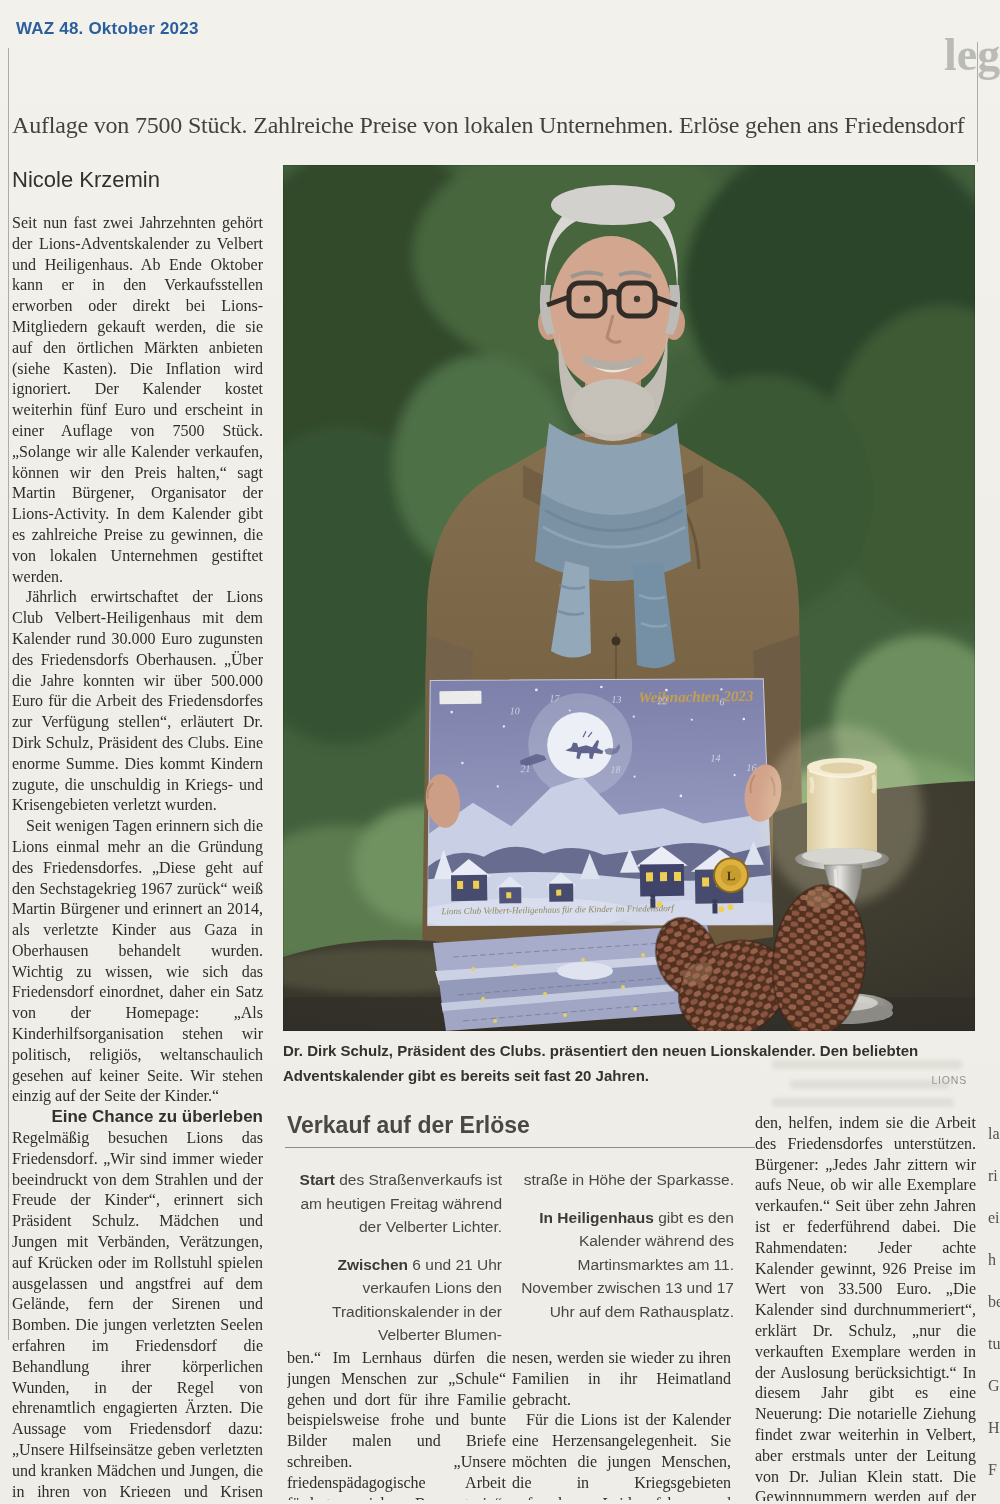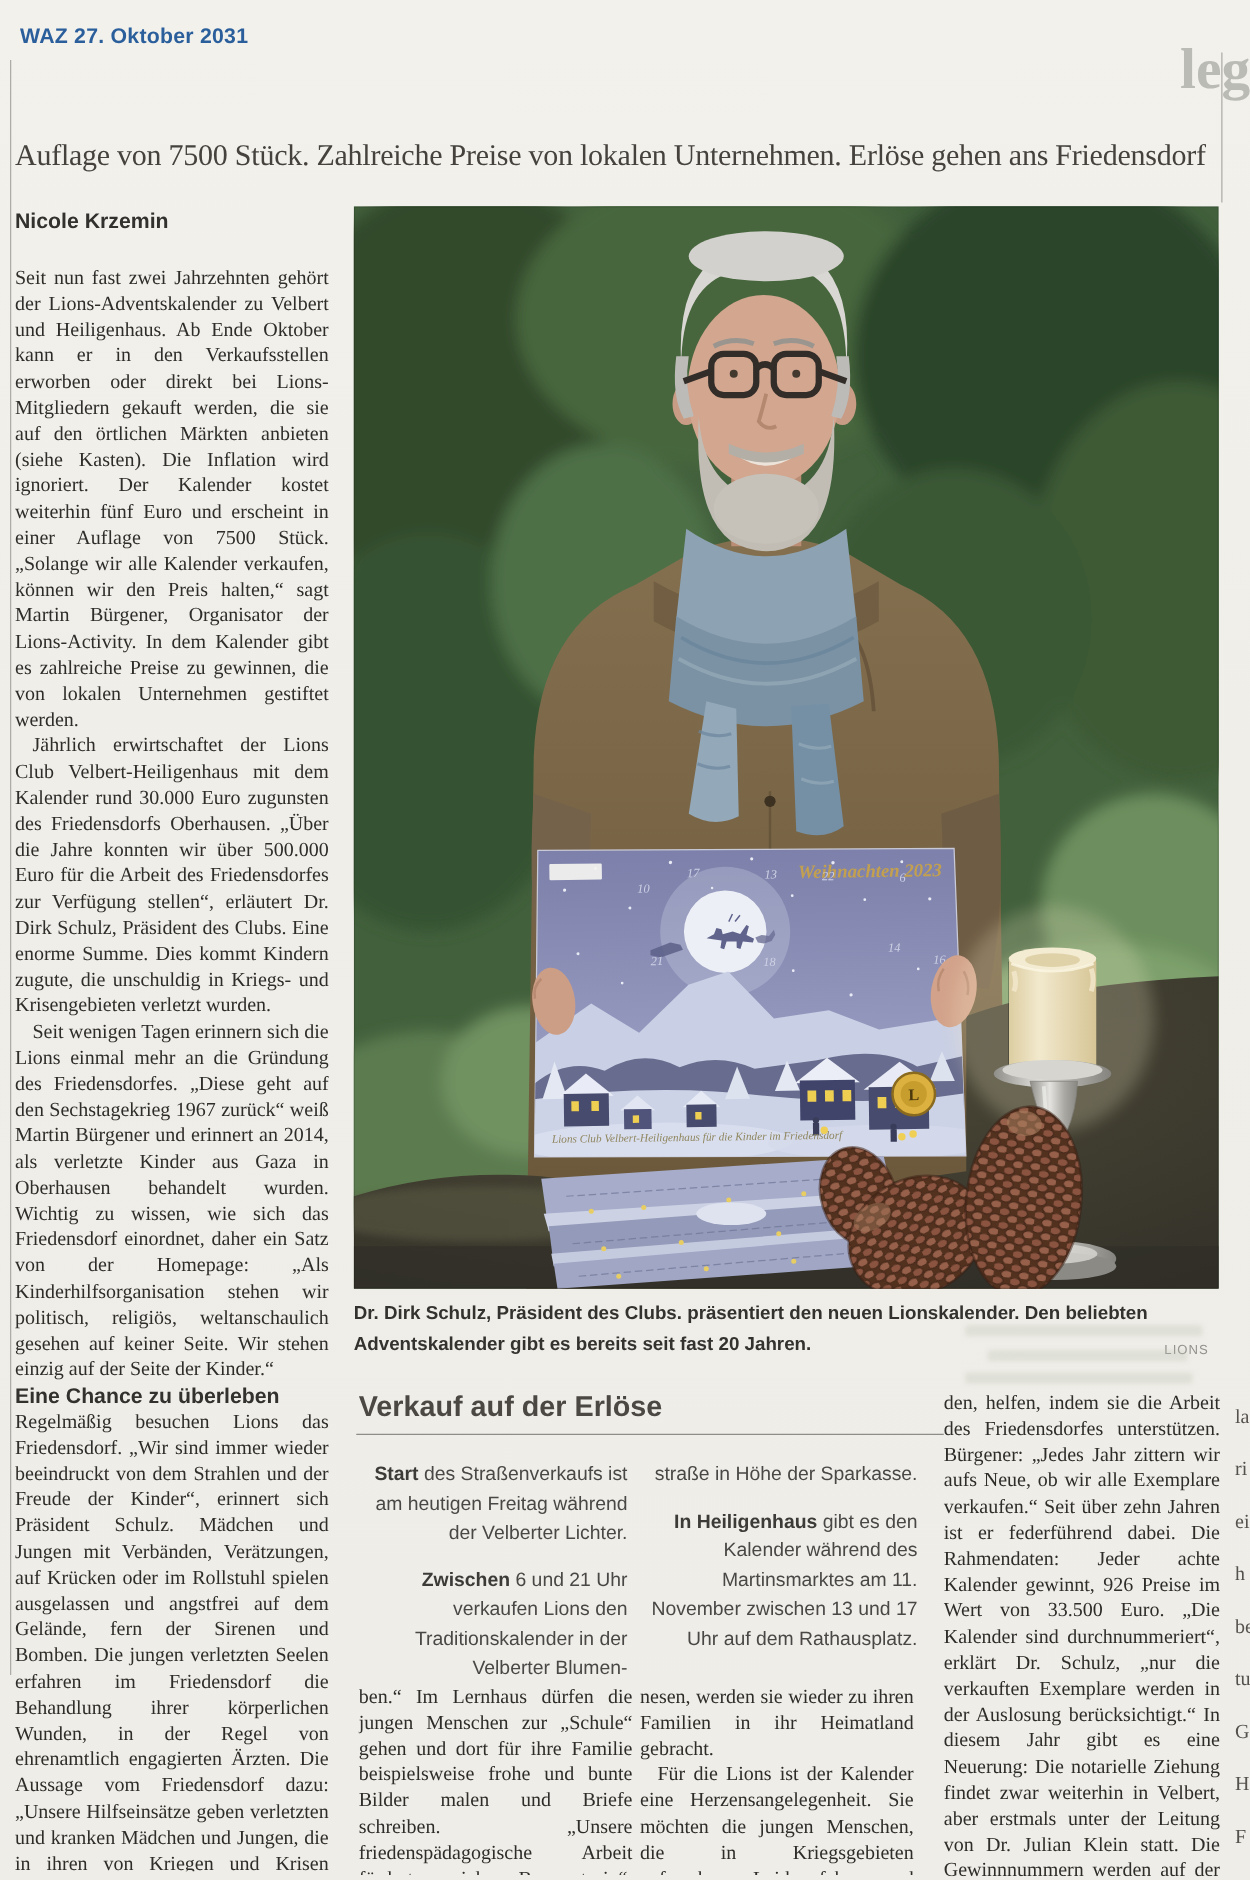--- a/index.html
+++ b/index.html
@@ -7,28 +7,28 @@
         background:linear-gradient(180deg,#f3f1ec 0%,#f0eee9 40%,#efede7 100%);
         font-family:"Liberation Serif","DejaVu Serif",serif;color:#2f2d2a;}
   .abs{position:absolute;}
   .masthead{left:16px;top:19px;font-family:"Liberation Sans","DejaVu Sans",sans-serif;
             font-weight:700;font-size:17px;color:#2b5f9c;letter-spacing:.2px;}
   .headline{left:0;top:38px;width:1000px;text-align:center;font-weight:700;font-size:60px;
             color:#3b3835;letter-spacing:-1px;line-height:64px;}
   .subheadline{left:12px;top:112px;width:970px;font-size:24px;color:#45423e;
                letter-spacing:-.2px;white-space:nowrap;}
   .byline{left:12px;top:167px;font-family:"Liberation Sans","DejaVu Sans",sans-serif;
-          font-weight:700;font-size:17px;color:#33312e;}
+          font-weight:400;font-size:22px;color:#33312e;}
   .rule-v{width:1px;background:#aeaca7;}
   .bodycol{position:absolute;text-align:justify;font-size:16px;line-height:20.8px;
            color:#2f2d2a;overflow:hidden;hyphens:auto;}
   .bodycol p{margin:0;}
   .bodycol p.ind{text-indent:14px;}
   .crosshead{font-family:"Liberation Sans","DejaVu Sans",sans-serif;font-weight:700;
-             font-size:17px;color:#33312e;margin:7px 0 3px;text-align:left;text-indent:0;}
+             font-size:17px;color:#33312e;margin:7px 0 3px;text-align:right;text-indent:0;}
   #col1{left:12px;top:213px;width:251px;height:1284px;}
   #col2{left:287px;top:1348px;width:219px;height:152px;}
   #col3{left:512px;top:1348px;width:219px;height:152px;}
   #col4{left:755px;top:1113px;width:221px;height:388px;}
   .photo{left:283px;top:165px;width:692px;height:866px;}
   .caption{left:283px;top:1038px;width:692px;font-family:"Liberation Sans","DejaVu Sans",sans-serif;
            font-weight:700;font-size:15px;line-height:25px;color:#34322f;}
   .credit{position:absolute;right:8px;top:30px;font-weight:400;font-size:10.5px;
           letter-spacing:.8px;color:#93918c;}
   .ib-title{left:287px;top:1112px;font-family:"Liberation Sans","DejaVu Sans",sans-serif;
@@ -44,21 +44,21 @@
             color:#55524e;overflow:hidden;}
   .edgefrag span{display:block;}
   .ghost-head{left:944px;top:28px;font-size:46px;font-weight:700;color:rgba(95,100,92,.38);}
   .ghost{position:absolute;background:#b7bfb2;opacity:.3;filter:blur(2px);border-radius:2px;}
 </style>
 </head>
 <body>
 
 <div class="page">
 
-  <div class="abs masthead">WAZ 27. Oktober 2031</div>
+  <div class="abs masthead">WAZ 48. Oktober 2023</div>
 
   <div class="abs rule-v" style="left:8px;top:48px;height:1292px;"></div>
   <div class="abs rule-v" style="left:977px;top:42px;height:120px;"></div>
 
   <div class="abs ghost-head">legt</div>
 
   <div class="abs subheadline">Auflage von 7500 Stück. Zahlreiche Preise von lokalen Unternehmen. Erlöse gehen ans Friedensdorf</div>
   <div class="abs byline">Nicole Krzemin</div>
 
   <div class="bodycol" id="col1">

